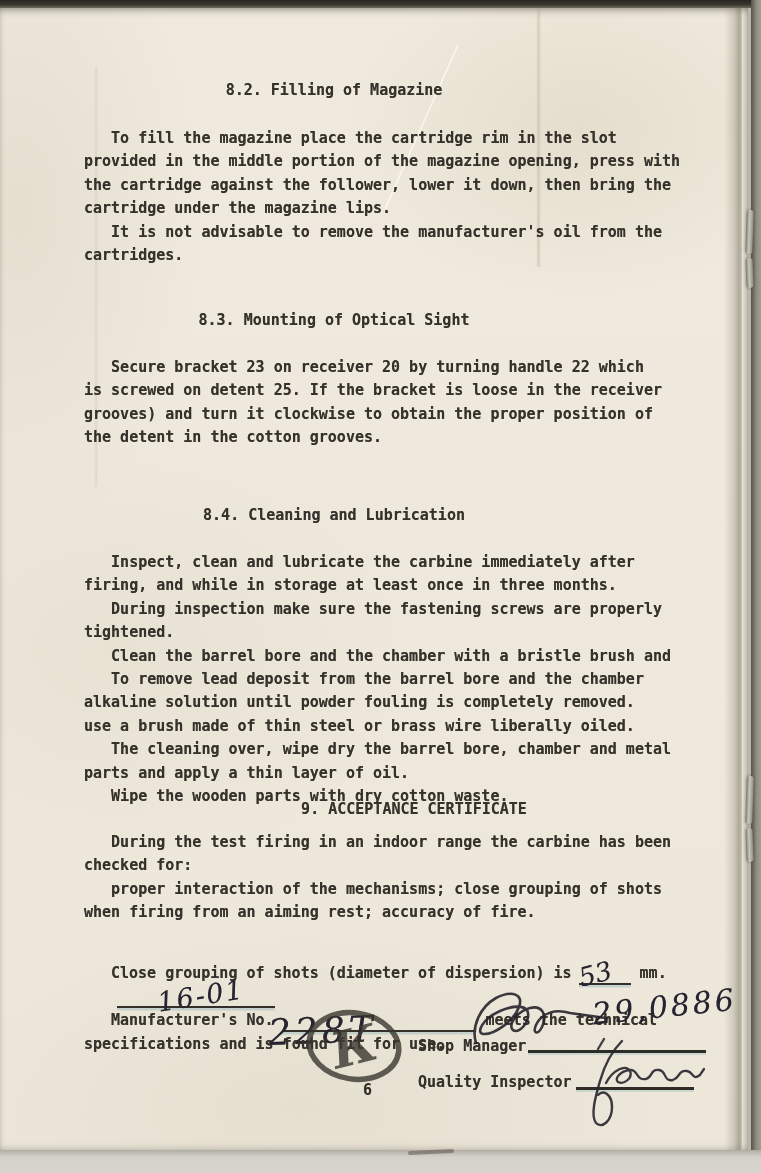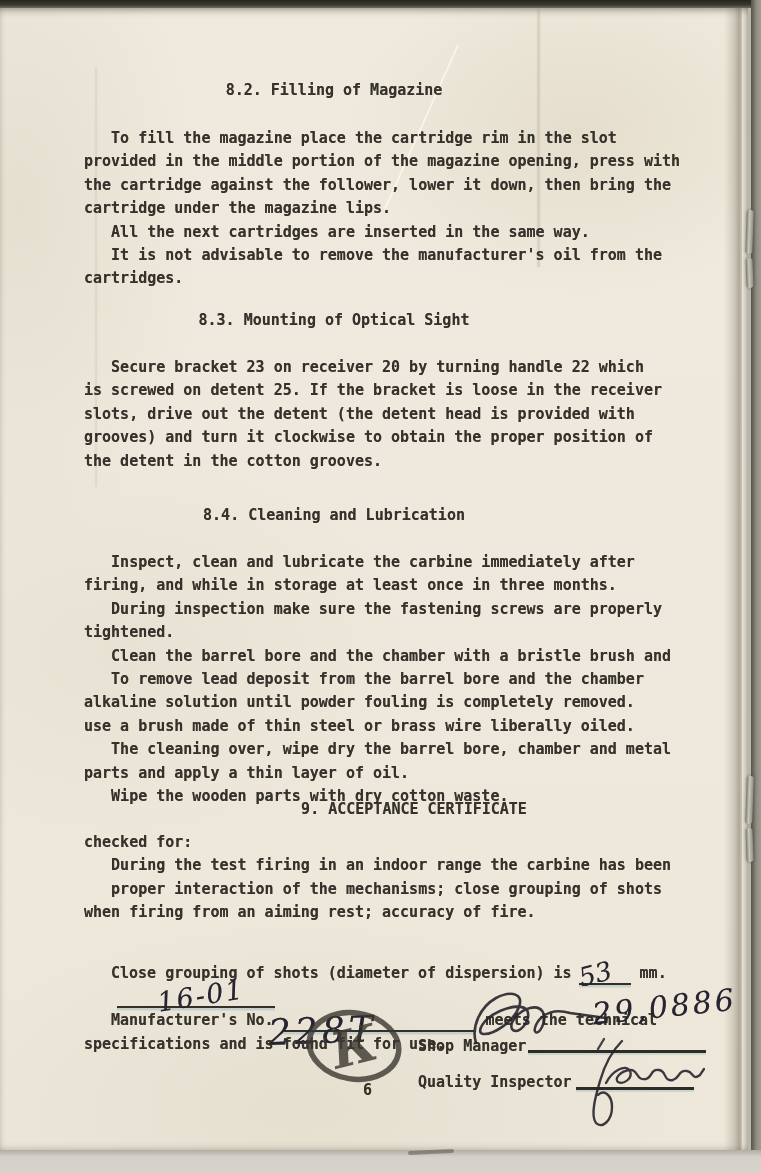--- a/index.html
+++ b/index.html
@@ -75,33 +75,31 @@
     <div class="fold-right"></div>
 
     <section class="sec type" style="top:72px">
       <div class="heading">8.2. Filling of Magazine</div>
       <div style="height:25px"></div>
       <div>
           <div class="tline">   To fill the magazine place the cartridge rim in the slot</div>
           <div class="tline">provided in the middle portion of the magazine opening, press with</div>
           <div class="tline">the cartridge against the follower, lower it down, then bring the</div>
           <div class="tline">cartridge under the magazine lips.</div>
-          <div class="tline">   All the next cartridges are inserted in the same way.</div>
           <div class="tline">   It is not advisable to remove the manufacturer's oil from the</div>
           <div class="tline">cartridges.</div>
         </div>
     </section>
 
     <section class="sec type" style="top:302px">
       <div class="heading">8.3. Mounting of Optical Sight</div>
       <div style="height:24px"></div>
       <div>
           <div class="tline">   Secure bracket 23 on receiver 20 by turning handle 22 which</div>
           <div class="tline">is screwed on detent 25. If the bracket is loose in the receiver</div>
-          <div class="tline">slots, drive out the detent (the detent head is provided with</div>
           <div class="tline">grooves) and turn it clockwise to obtain the proper position of</div>
           <div class="tline">the detent in the cotton grooves.</div>
         </div>
     </section>
 
     <section class="sec type" style="top:497px">
       <div class="heading">8.4. Cleaning and Lubrication</div>
       <div style="height:24px"></div>
       <div>
           <div class="tline">   Inspect, clean and lubricate the carbine immediately after</div>
@@ -115,22 +113,22 @@
           <div class="tline">   The cleaning over, wipe dry the barrel bore, chamber and metal</div>
           <div class="tline">parts and apply a thin layer of oil.</div>
           <div class="tline">   Wipe the wooden parts with dry cotton waste.</div>
         </div>
     </section>
 
     <section class="sec type" style="top:791px">
       <div class="heading wide">9. ACCEPTANCE CERTIFICATE</div>
       <div style="height:10px"></div>
       <div>
+          <div class="tline">   During the test firing in an indoor range the carbine has been</div>
           <div class="tline">checked for:</div>
-          <div class="tline">   During the test firing in an indoor range the carbine has been</div>
           <div class="tline">   proper interaction of the mechanisms; close grouping of shots</div>
           <div class="tline">when firing from an aiming rest; accuracy of fire.</div>
         </div>
     </section>
 
     <div class="row indent type tline" style="top:915px">
       <span>Close grouping of shots (diameter of dispersion) is</span>
       <span class="blank" style="width:52px;margin-left:7px">
         <span class="hand hand-53">53</span>
       </span>

